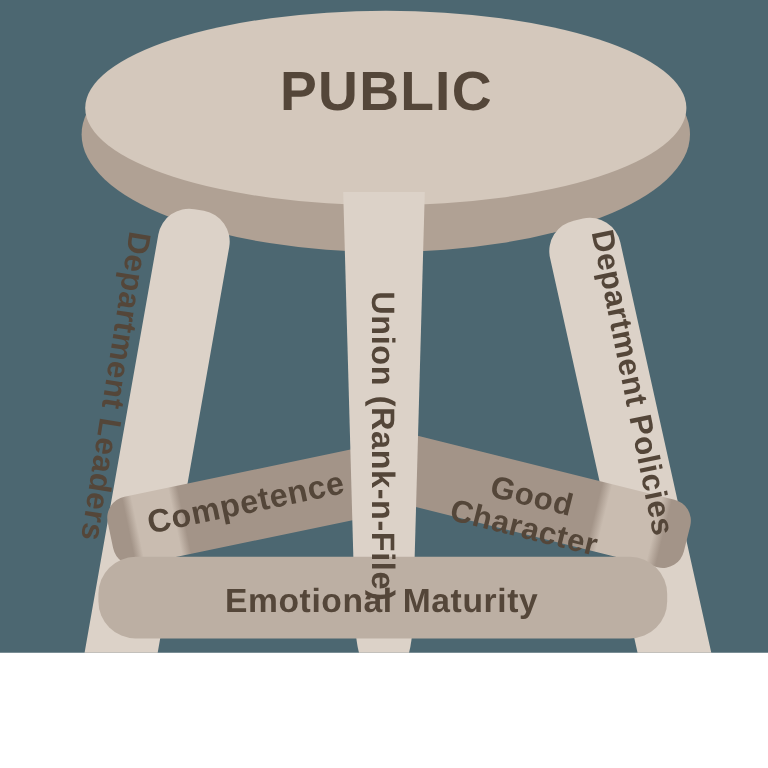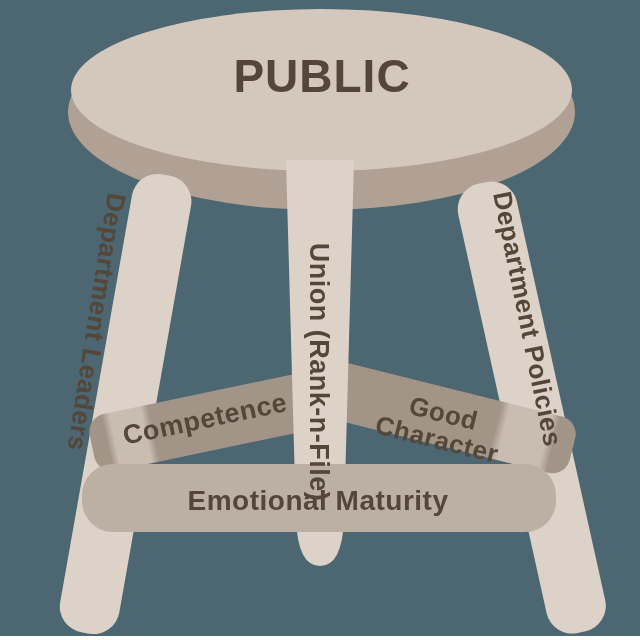--- a/index.html
+++ b/index.html
@@ -1,18 +1,18 @@
 <!DOCTYPE html>
 <html><head>
 <meta charset="utf-8">
 <style>
   html,body { margin:0; padding:0; }
   #canvas {
     position:relative;
-    width:640px; height:636px;
+    width:640px; height:544px;
     overflow:hidden;
     font-family:"Liberation Sans", sans-serif;
   }
   #scene { position:absolute; left:0; top:0; }
   .label {
     position:absolute;
     font-family:"Liberation Sans", sans-serif;
     font-weight:bold;
     color:#544639;
     white-space:nowrap;

